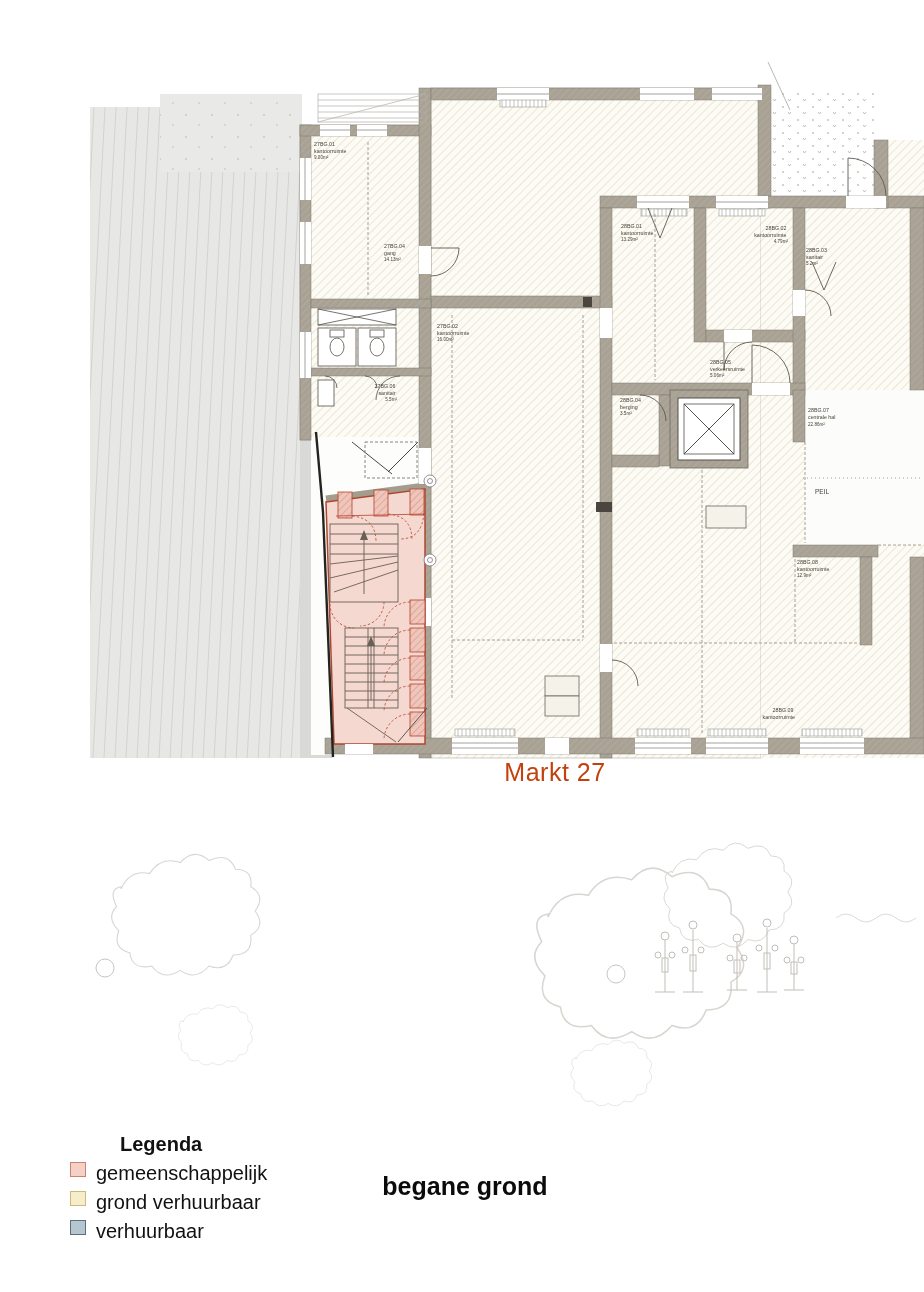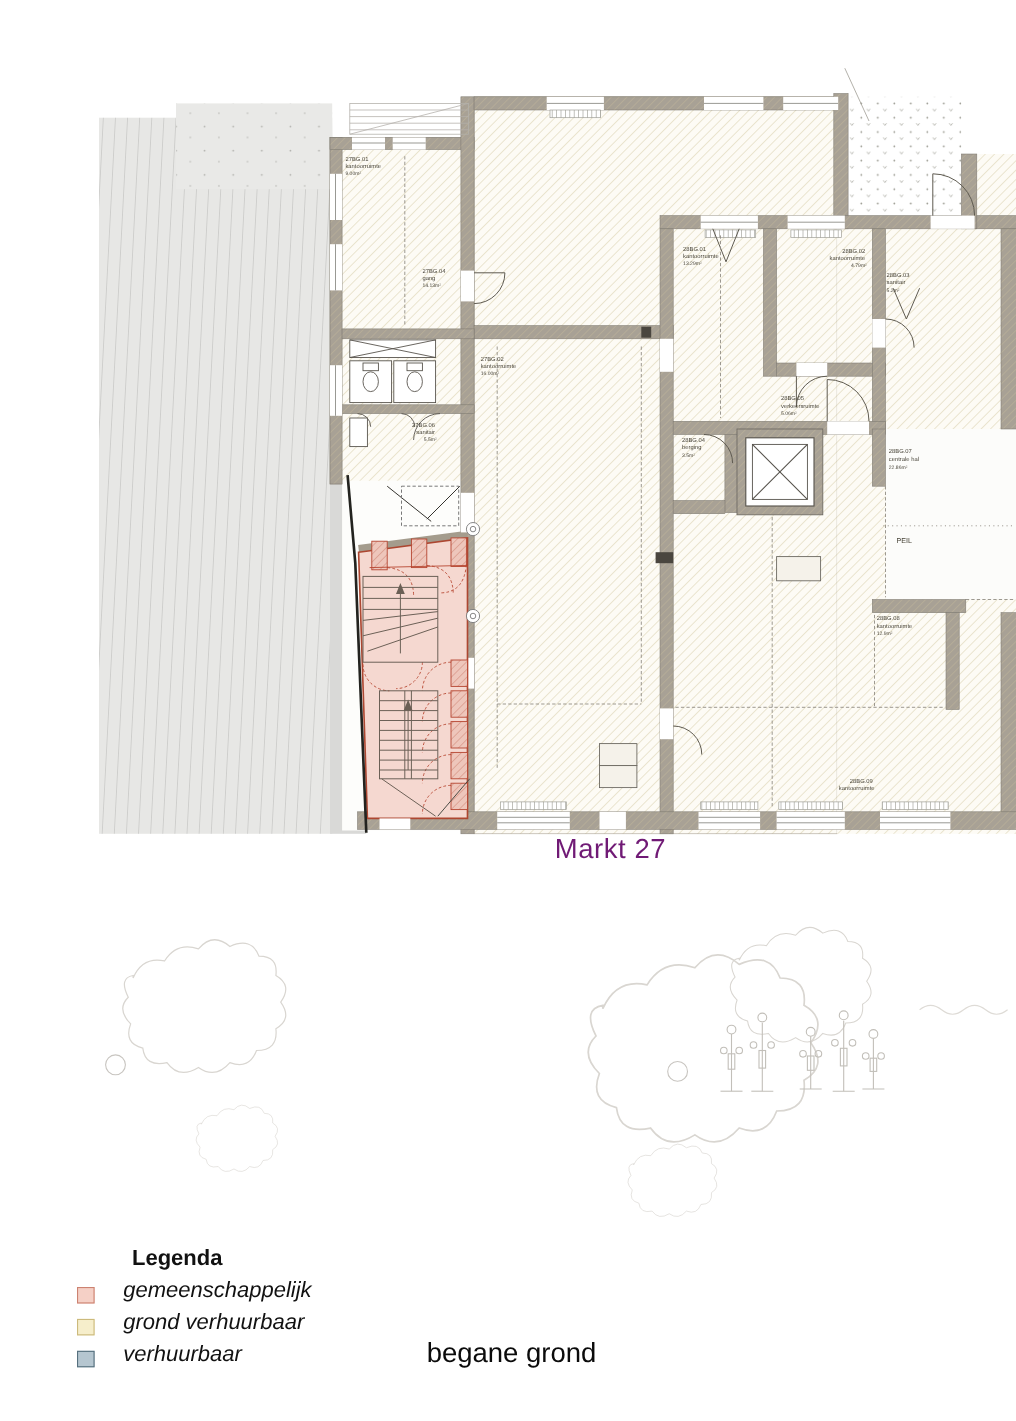--- a/index.html
+++ b/index.html
@@ -1,25 +1,25 @@
 <!DOCTYPE html>
 <html><head>
 <meta charset="utf-8">
 <style>
   html,body{margin:0;padding:0;background:#fff;}
   .page{position:relative;width:924px;height:1292px;background:#ffffff;overflow:hidden;
         font-family:"Liberation Sans",sans-serif;}
   .plan-svg{position:absolute;left:0;top:0;}
   .caption-street{position:absolute;left:455px;top:758px;width:200px;text-align:center;
-        font-size:25px;color:#701a75;letter-spacing:.5px;}
-  .caption-floor{position:absolute;left:325px;top:1216px;width:280px;text-align:center;
-        font-size:25px;font-weight:normal;color:#0b0b0b;}
+        font-size:25px;color:#c2410c;letter-spacing:.5px;}
+  .caption-floor{position:absolute;left:325px;top:1172px;width:280px;text-align:center;
+        font-size:25px;font-weight:bold;color:#0b0b0b;}
   .legend{position:absolute;left:70px;top:1133px;width:220px;font-size:20px;color:#111;}
   .legend-title{font-weight:bold;margin-left:50px;margin-bottom:6px;}
-  .legend-row{display:flex;align-items:flex-end;gap:26px;margin:6px 0;font-style:italic;}
+  .legend-row{display:flex;align-items:flex-start;gap:10px;margin:6px 0;}
   .sw{width:16px;height:15px;border:1.5px solid;box-sizing:border-box;flex:0 0 auto;}
   .sw-0{background:#f5d0c6;border-color:#cc8271;}
   .sw-1{background:#f6eecb;border-color:#ccba7c;}
   .sw-2{background:#b5c6d0;border-color:#56707e;}
   .rl{font-family:"Liberation Sans",sans-serif;font-size:5.3px;fill:#474337;}
   .ar{font-size:4.6px;}
   .peil{font-family:"Liberation Sans",sans-serif;font-size:6.5px;fill:#474337;}
   svg text{pointer-events:none;}
 </style>
 </head>

